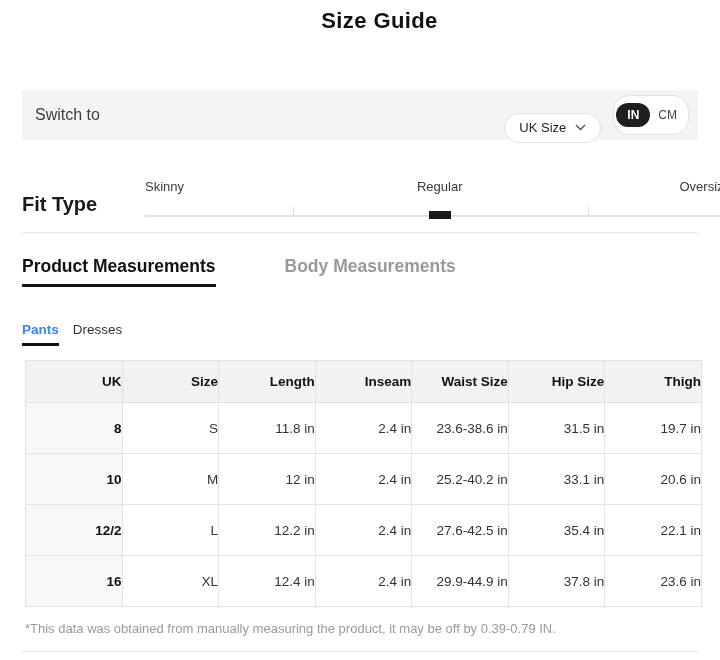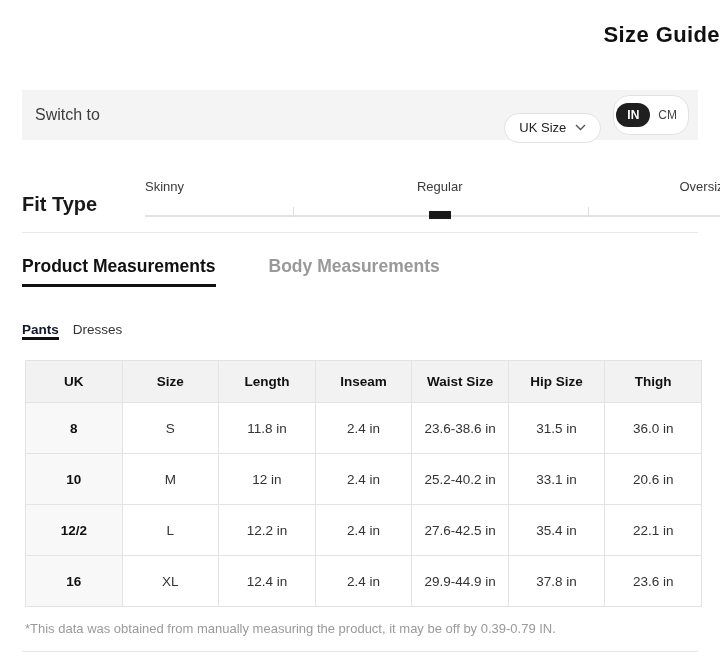--- a/index.html
+++ b/index.html
@@ -7,22 +7,22 @@
   body {
     background:#ffffff;
     font-family:"Liberation Sans", sans-serif;
     position:relative;
     overflow:hidden;
     color:#111;
   }
 
   
   .page-title {
-    position:absolute; top:22px; left:0; right:0;
-    text-align:right;
+    position:absolute; top:8px; left:0; right:0;
+    text-align:center;
     font-size:22px; font-weight:bold; color:#111;
     letter-spacing:.4px;
     padding-left:39px;
   }
 
   
   .switch-bar {
     position:absolute; left:22px; right:22px; top:90px; height:50px;
     background:#f4f4f4;
     display:flex; align-items:center;
@@ -76,48 +76,48 @@
     cursor:pointer;
   }
 
   .divider { position:absolute; left:22px; right:22px; border-top:1px solid #e8e8e8; }
   .divider-fit    { top:232px; }
   .divider-bottom { top:651px; border-top-color:#e5e5e5; }
 
   
   .meas-tabs {
     position:absolute; left:22px; top:256px;
-    display:flex; gap:53px;
+    display:flex; gap:69px;
     font-size:17.5px; font-weight:bold;
   }
   .meas-tab-active {
     color:#111; padding-bottom:7px; border-bottom:3px solid #111; cursor:pointer;
   }
   .meas-tab { color:#999; cursor:pointer; }
 
   
   .cat-tabs {
     position:absolute; left:22px; top:322px;
     display:flex; gap:14px; font-size:13.5px;
   }
   .cat-tab-active {
-    color:#0f172a; font-weight:bold;
-    border-bottom:3px solid #111;
+    color:#3b82f6; font-weight:bold;
+    padding-bottom:6px; border-bottom:3px solid #111;
     cursor:pointer;
   }
   .cat-tab { color:#333; cursor:pointer; }
 
   
   .size-table {
     position:absolute; left:25px; top:360px; width:677px;
     border-collapse:collapse; table-layout:fixed;
   }
   .size-table th, .size-table td {
     border:1px solid #e3e3e3;
-    text-align:center; vertical-align:middle;
+    text-align:right; vertical-align:middle;
     font-size:13.5px;
   }
   .size-table th {
     background:#f2f2f2; height:42px;
     font-weight:bold; color:#111;
   }
   .size-table td { height:51px; background:#fff; color:#333; }
   .size-table td.row-head { background:#f8f8f8; font-weight:bold; color:#111; }
 
   .footnote {
@@ -187,21 +187,21 @@
     </tr>
   </thead>
   <tbody>
     <tr>
       <td class="row-head">8</td>
       <td>S</td>
       <td>11.8 in</td>
       <td>2.4 in</td>
       <td>23.6-38.6 in</td>
       <td>31.5 in</td>
-      <td>36.0 in</td>
+      <td>19.7 in</td>
     </tr>
     <tr>
       <td class="row-head">10</td>
       <td>M</td>
       <td>12 in</td>
       <td>2.4 in</td>
       <td>25.2-40.2 in</td>
       <td>33.1 in</td>
       <td>20.6 in</td>
     </tr>

